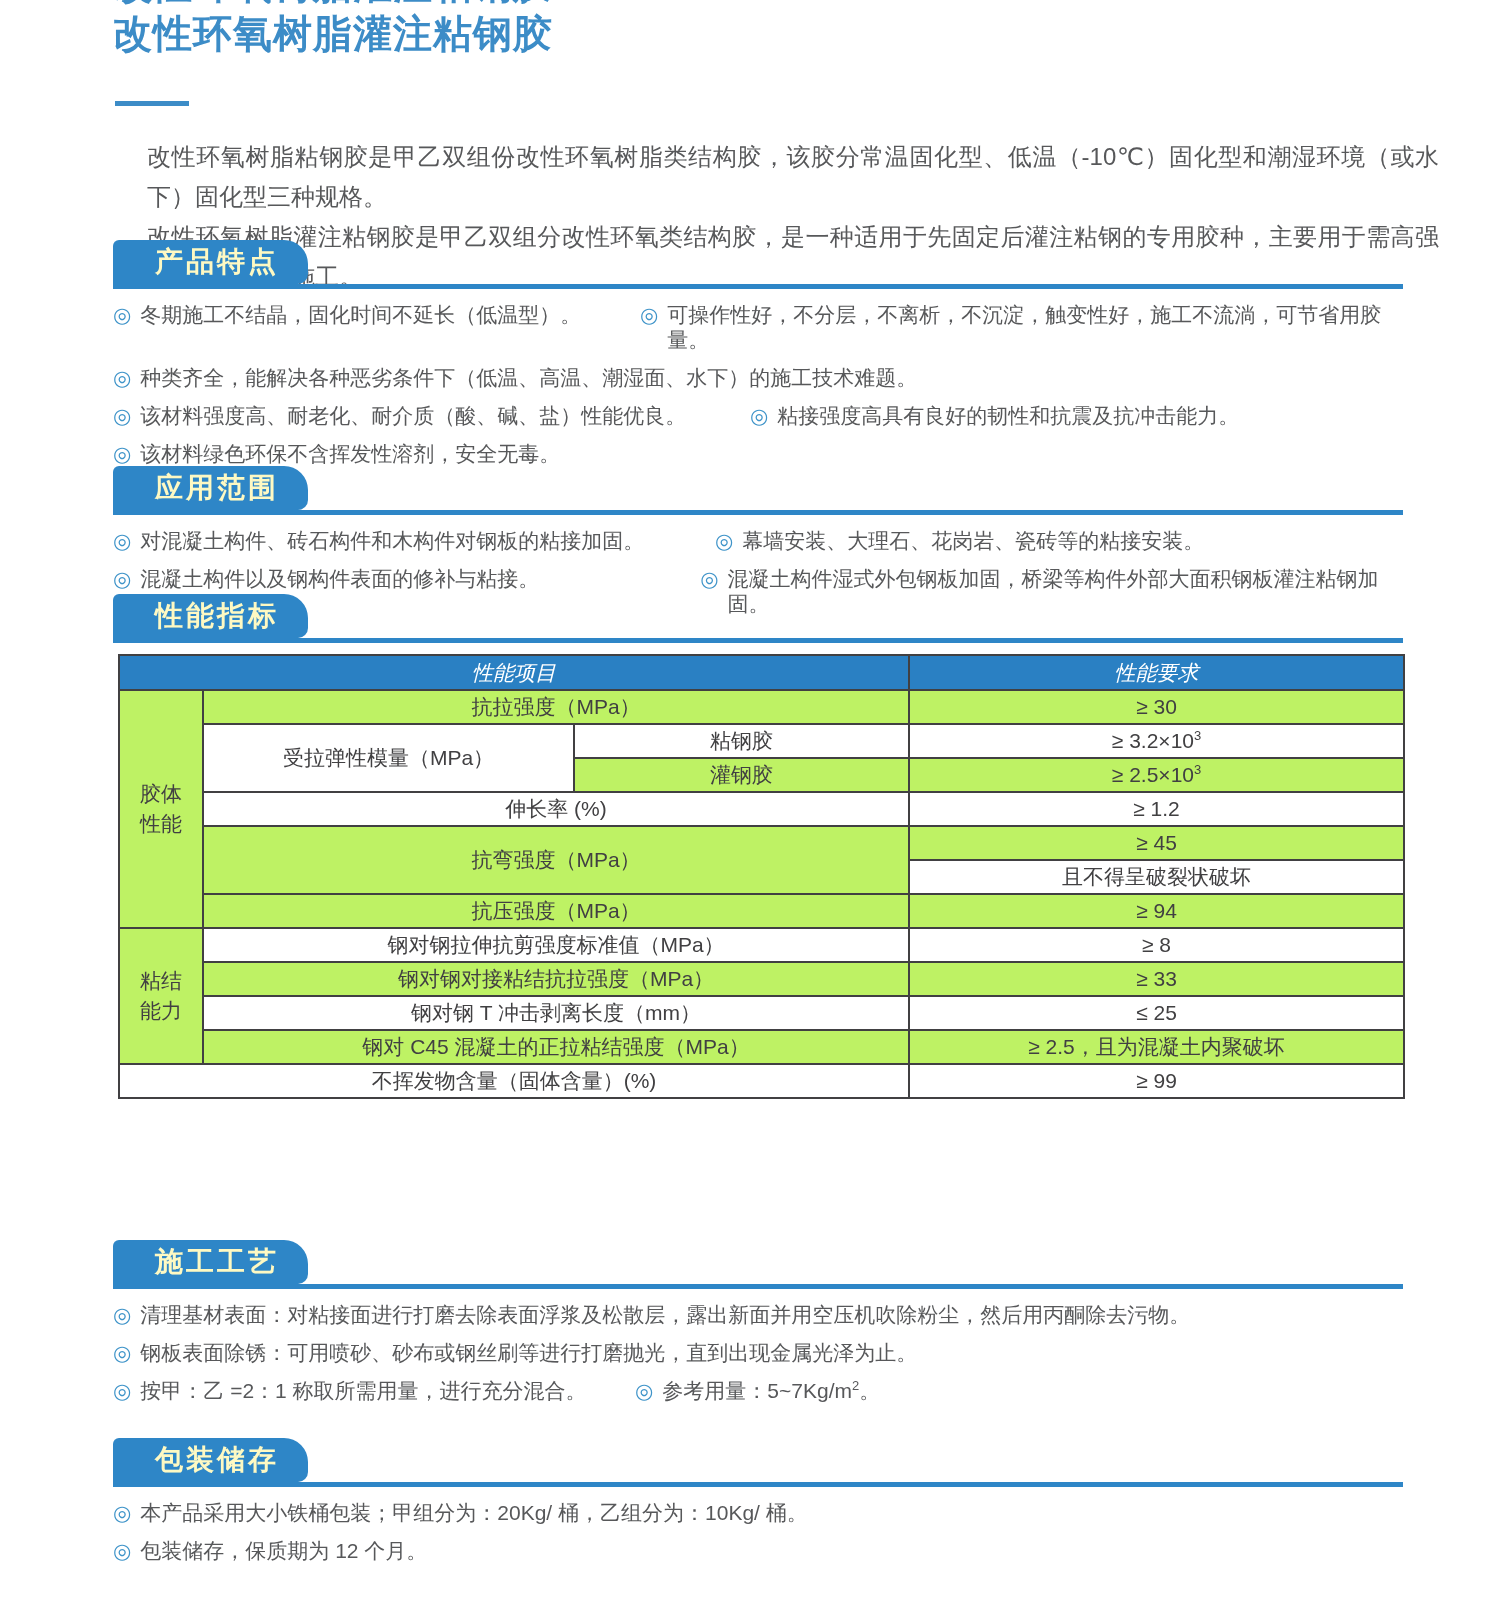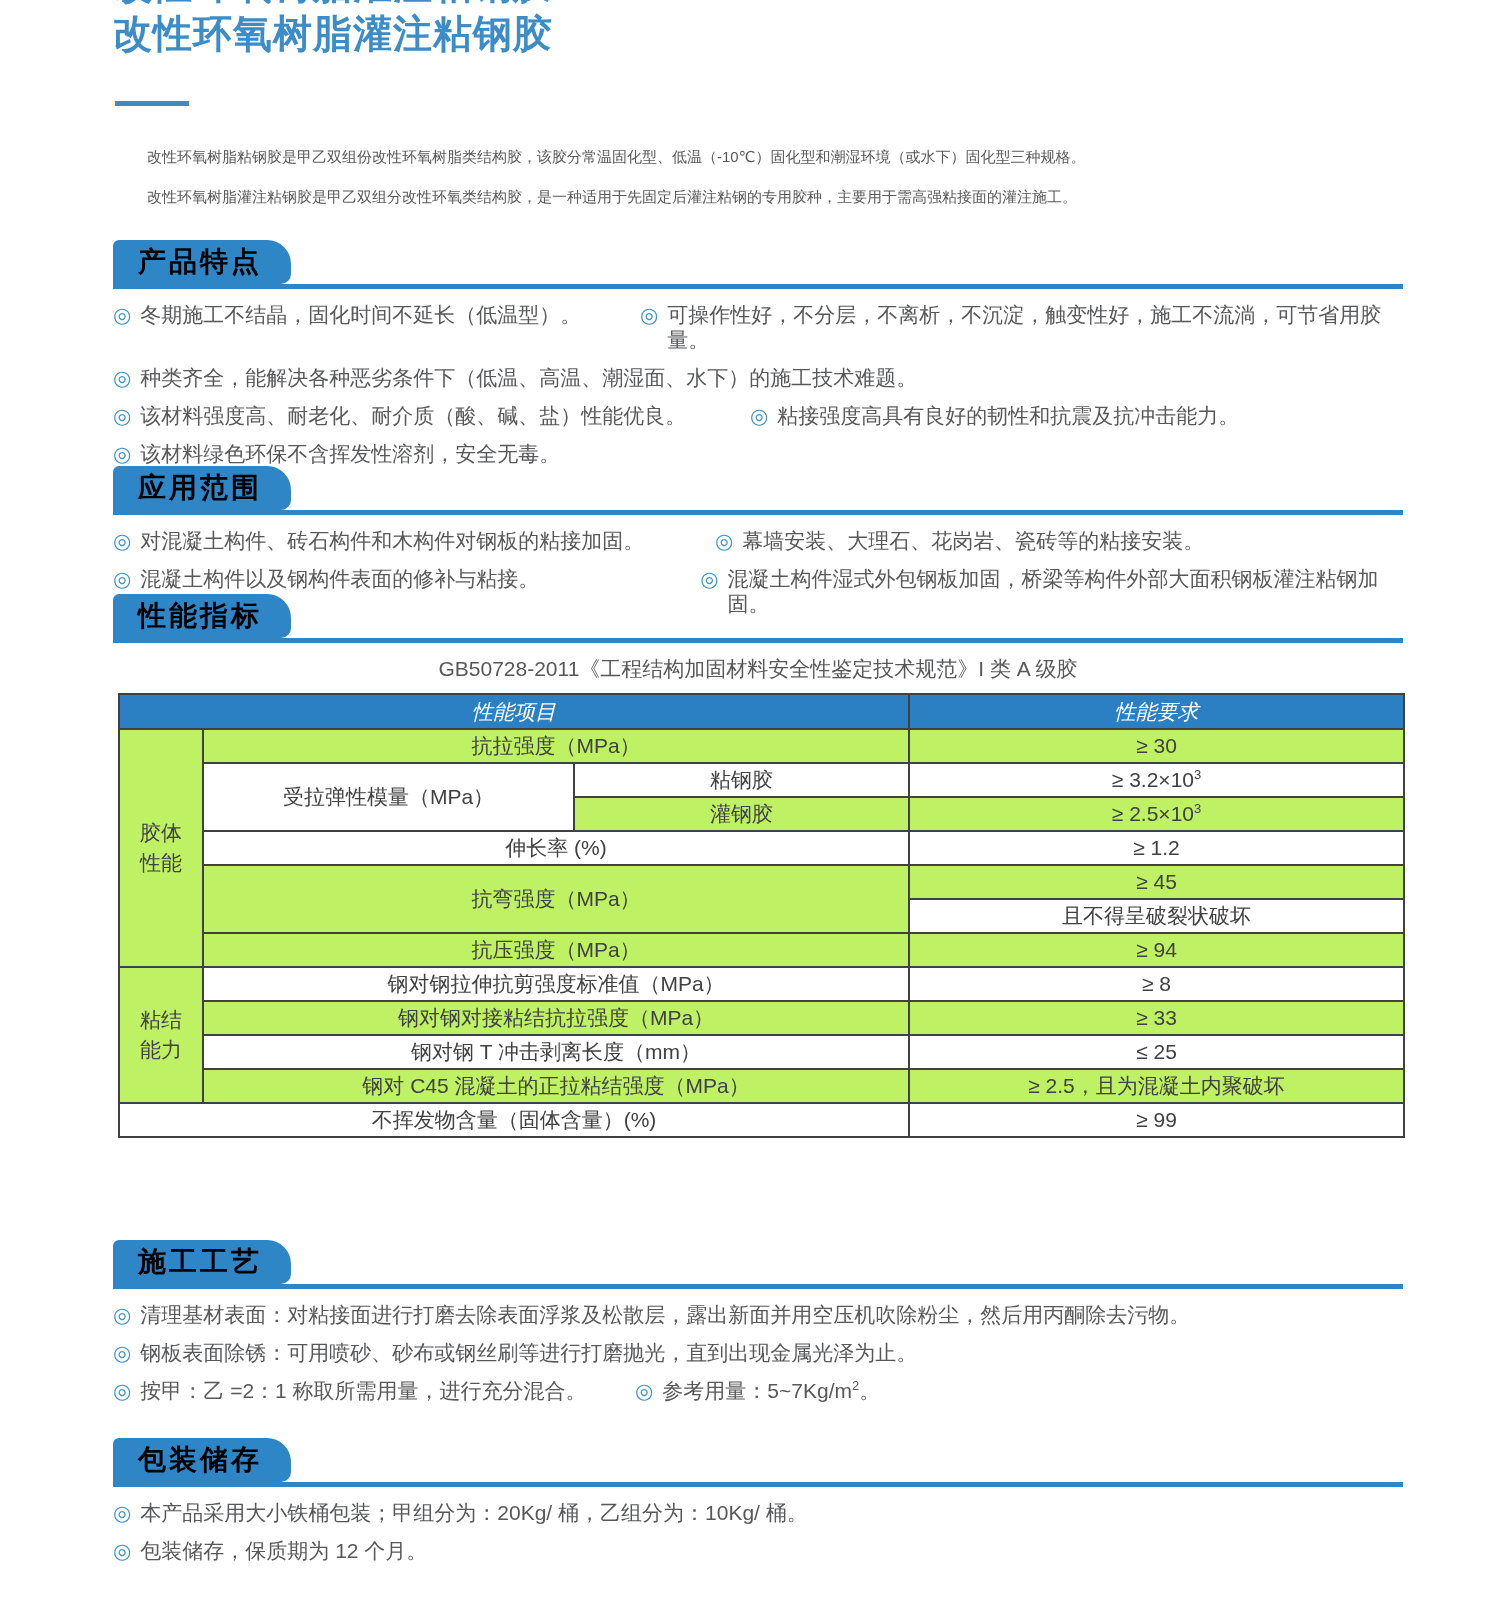--- a/index.html
+++ b/index.html
@@ -7,26 +7,26 @@
     position:relative; width:1503px; height:1600px; background:#ffffff;
     overflow:hidden; font-family:"Liberation Sans","DejaVu Sans",sans-serif;
     color:#57585a;
   }
   
   .ghost-top { position:absolute; left:113px; top:-38px; font-size:39px; font-weight:bold;
     color:#3c8cc7; letter-spacing:1px; line-height:46px; white-space:nowrap; }
   .title { position:absolute; left:113px; top:10px; margin:0; font-size:39px; font-weight:bold;
     color:#3c8cc7; letter-spacing:1px; line-height:48px; }
   .title-underline { position:absolute; left:115px; top:101px; width:74px; height:5px; background:#3c8cc7; }
-  .intro { position:absolute; left:147px; top:137px; width:1292px; font-size:15px; line-height:40px; text-align:justify; }
+  .intro { position:absolute; left:147px; top:137px; width:1292px; font-size:24px; line-height:40px; text-align:justify; }
   .intro p { margin:0; }
 
   .sec { position:absolute; left:113px; width:1290px; }
   .tab { position:relative; width:153px; height:44px; background:#2e86c7; border-radius:6px 24px 10px 0;
-    color:#000000; font-size:28px; font-weight:bold; line-height:44px; padding-left:25px; letter-spacing:3px; }
+    color:#fef9c3; font-size:28px; font-weight:bold; line-height:44px; padding-left:42px; letter-spacing:3px; }
   .rule { height:5px; background:#2e86c7; width:100%; }
 
   .rows { font-size:21px; color:#57585a; }
   .b-row { display:flex; line-height:25px; margin-top:13px; }
   .b-item { display:flex; align-items:flex-start; }
   .bullet { color:#3f94c9; margin-right:9px; flex:0 0 auto; }
   sup { font-size:13px; line-height:0; }
 
   .perf-caption { margin-top:13px; text-align:center; font-size:21px; color:#57585a; line-height:26px; }
   table.perf { border-collapse:collapse; table-layout:fixed; width:1285px; margin-left:5px; margin-top:11px; }
@@ -119,21 +119,20 @@
         </div>
       </div>
     </div>
   </section>
 
   <section class="sec" style="top:594px">
     <div class="tab">
       <span>性能指标</span>
     </div>
     <div class="rule"></div>
-    <div class="perf-caption">GB50728-2011《工程结构加固材料安全性鉴定技术规范》I 类 A 级胶</div>
 
     <table class="perf">
       <colgroup>
         <col style="width:84px">
           <col style="width:371px">
           <col style="width:335px">
           <col style="width:495px">
       </colgroup>
       <thead>
         <tr>

